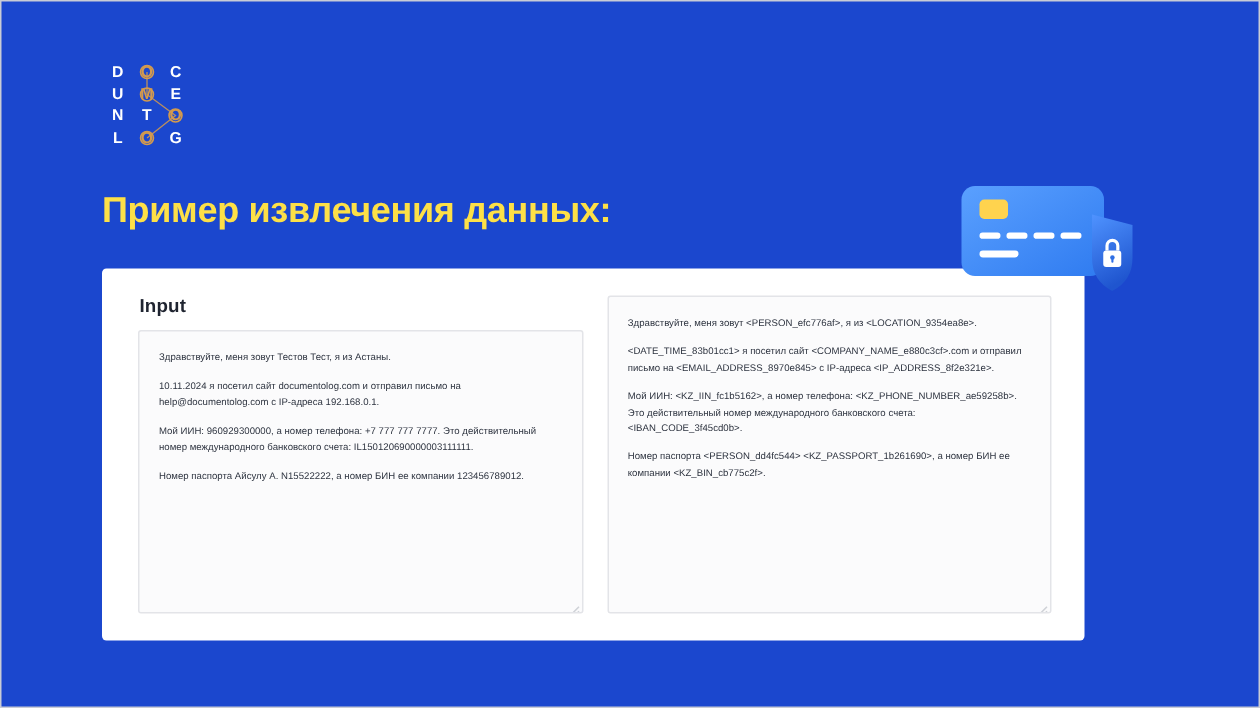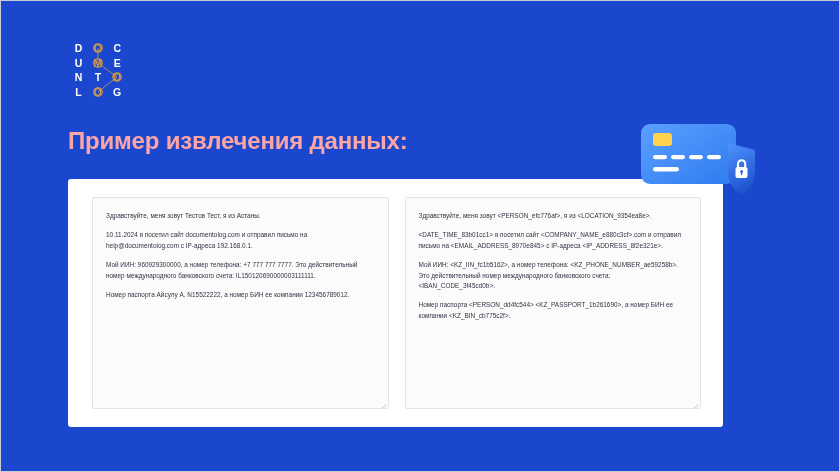--- a/index.html
+++ b/index.html
@@ -61,21 +61,21 @@
     width: 58px;
     height: 58px;
     z-index: 1;
   }
 
   
   .slide-title {
     position: absolute;
     left: 67px;
     top: 126px;
-    color: #fca5a5;
+    color: #fde047;
     font-size: 24px;
     font-weight: 700;
     letter-spacing: -0.2px;
     white-space: nowrap;
   }
 
   
   .illustration {
     position: absolute;
     left: 632px;
@@ -211,20 +211,21 @@
       <path d="M105 50 v-3.2 a3.6 3.6 0 0 1 7.2 0 V50" fill="none" stroke="#ffffff" stroke-width="2.1"></path>
       <circle cx="108.6" cy="54.6" r="1.5" fill="#2f6fe4"></circle>
       <rect x="107.9" y="55" width="1.4" height="3.2" rx="0.7" fill="#2f6fe4"></rect>
     </svg>
   </div>
 
   <div class="panel">
     <div class="cols">
 
       <div class="col">
+        <div class="col-label">Input</div>
         <div class="ta">
           <p>Здравствуйте, меня зовут Тестов Тест, я из Астаны.</p>
           <p>10.11.2024 я посетил сайт documentolog.com и отправил письмо на help@documentolog.com с IP-адреса 192.168.0.1.</p>
           <p>Мой ИИН: 960929300000, а номер телефона: +7 777 777 7777. Это действительный номер международного банковского счета: IL150120690000003111111.</p>
           <p>Номер паспорта Айсулу А. N15522222, а номер БИН ее компании 123456789012.</p>
           <span class="grip">
               <i></i>
               <i></i>
             </span>
         </div>

